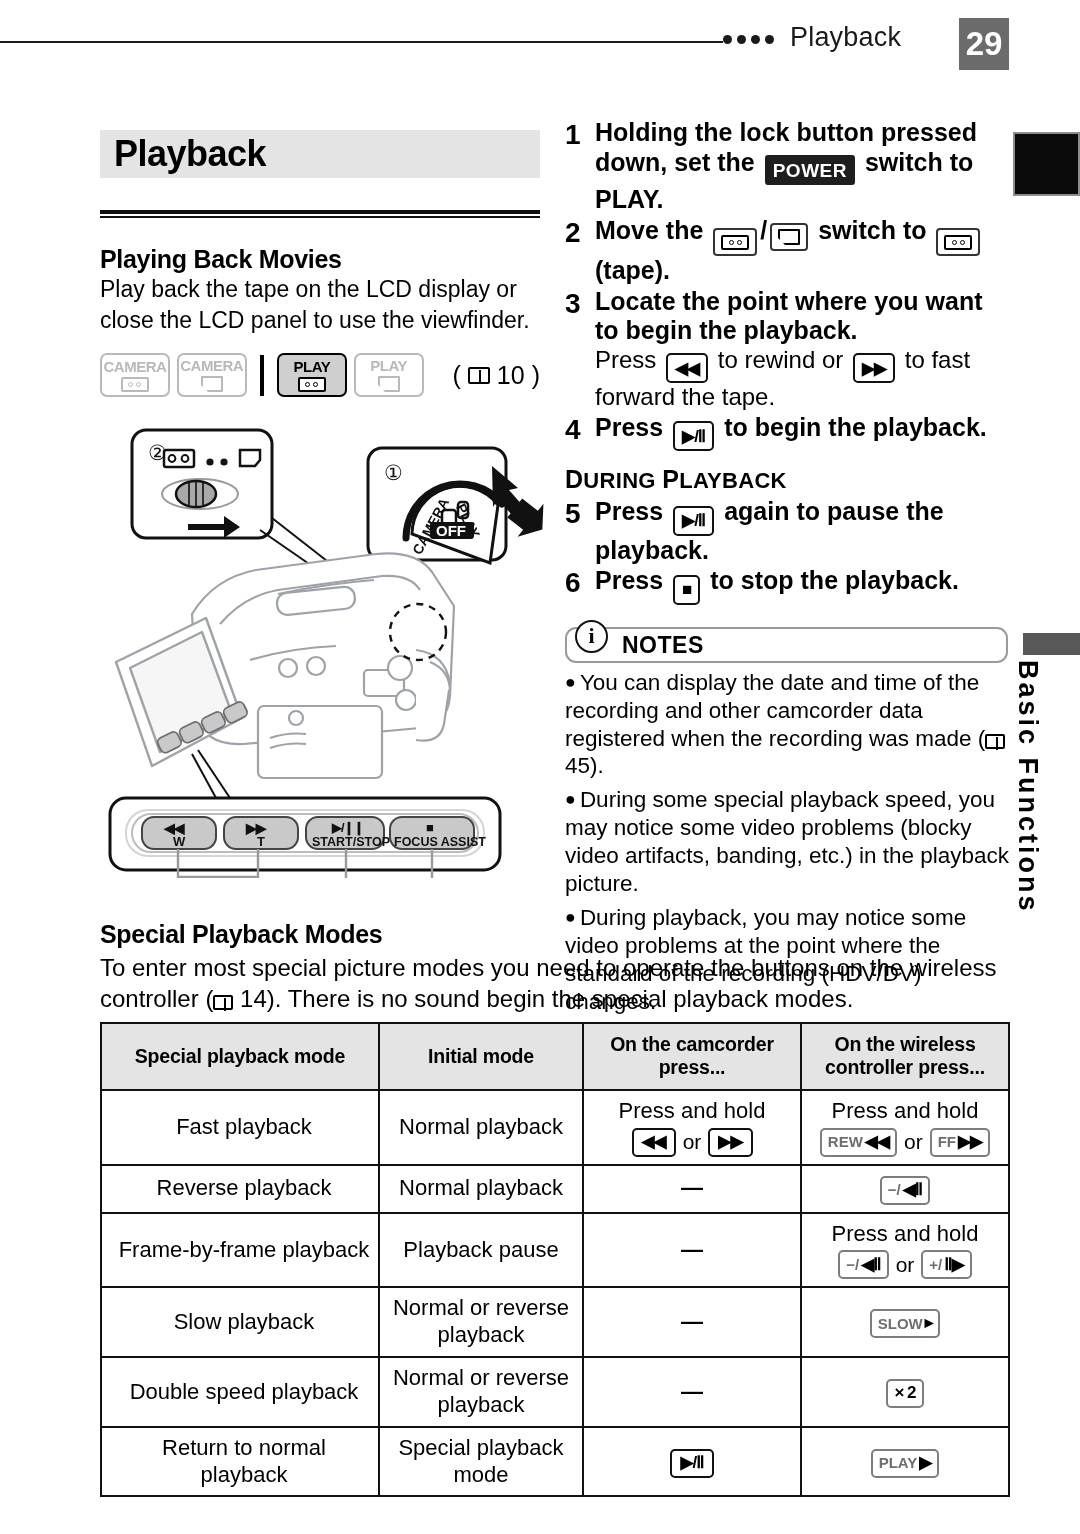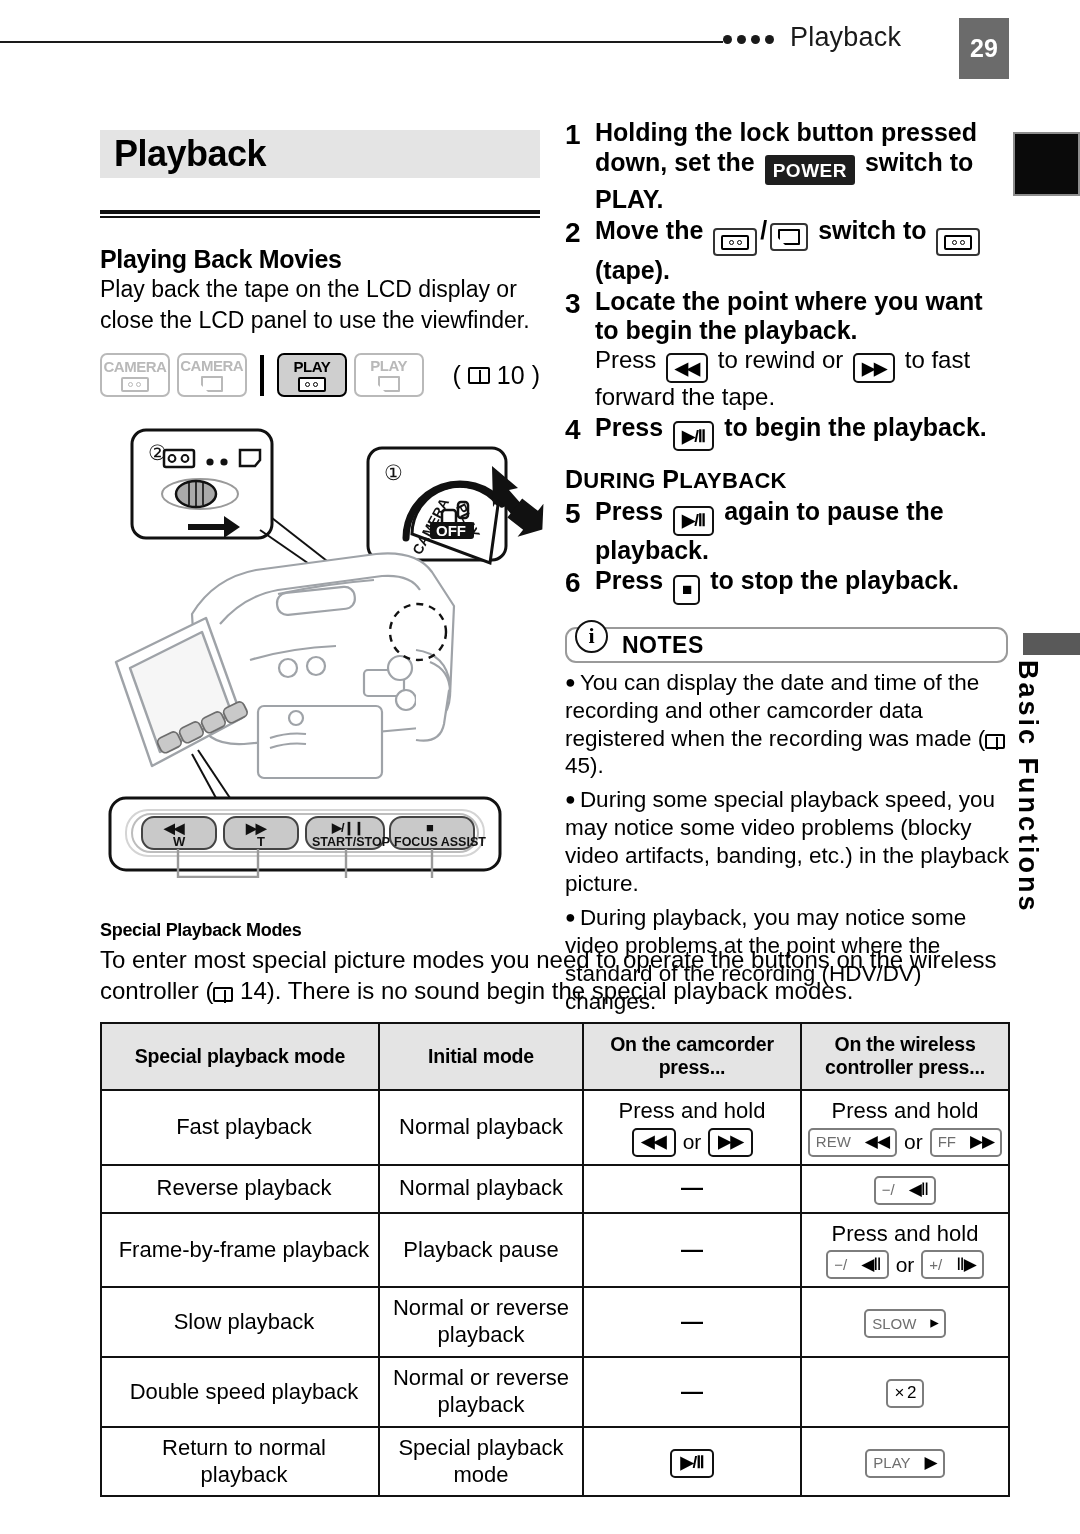--- a/index.html
+++ b/index.html
@@ -17,22 +17,22 @@
   .header-rule {
     position: absolute; left: 0; top: 19px; width: 723px; height: 2px; background: #1a1a1a;
   }
   .header-dots { position: absolute; left: 723px; top: 13px; display: flex; gap: 5px; align-items: center; }
   .header-dots i { width: 9px; height: 9px; border-radius: 50%; background: #1a1a1a; display: block; }
   .header-title {
     position: absolute; left: 790px; top: 0px;
     font-size: 27px; letter-spacing: .2px; color: #1a1a1a;
   }
   .page-num-box {
-    position: absolute; left: 959px; top: -4px; width: 50px; height: 61px;
-    background: #6b6b6b; color: #fff; font-size: 25px; font-weight: bold;
+    position: absolute; left: 959px; top: -4px; width: 50px; height: 52px;
+    background: #6b6b6b; color: #fff; font-size: 33px; font-weight: bold;
     display: flex; align-items: center; justify-content: center;
   }
   .edge-tab-top {
     position: absolute; left: 1013px; top: 132px; width: 67px; height: 64px;
     background: #0a0a0a; border: 2px solid #8d8d8d;
   }
   .edge-tab-side {
     position: absolute; left: 1023px; top: 633px; width: 57px; height: 22px;
     background: #595959;
   }
@@ -124,44 +124,44 @@
     background: #fff; font-size: 22px; font-weight: bold; font-family: "Liberation Serif", serif;
   }
   .notes-label {
     position: absolute; left: 55px; top: 3px; font-size: 23px; font-weight: bold; letter-spacing: .5px;
   }
   .note-item { font-size: 22.5px; line-height: 1.24; margin-top: 6px; }
   .note-item .bullet { font-size: 18px; vertical-align: 2px; margin-right: 4px; }
 
   
   .spm { position: absolute; left: 100px; top: 920px; width: 908px; }
-  .spm h2 { font-size: 18px; font-weight: bold; letter-spacing: -.3px; }
+  .spm h2 { font-size: 25px; font-weight: bold; letter-spacing: -.3px; }
   .spm p { font-size: 24px; line-height: 1.3; margin-top: 3px; }
 
   
   table.modes {
     position: absolute; left: 100px; top: 1022px; width: 908px;
     border-collapse: collapse; table-layout: fixed;
   }
   table.modes th, table.modes td {
     border: 2px solid #111; text-align: center; vertical-align: middle;
   }
   table.modes thead th {
     background: #e4e4e4; font-size: 19.5px; font-weight: bold; line-height: 1.2;
     padding: 9px 4px; letter-spacing: -.2px;
   }
   table.modes td { font-size: 22px; padding: 7px 6px; line-height: 1.22; }
   table.modes td.c1 { text-align: center; padding-left: 14px; }
   .col1 { width: 278px; } .col2 { width: 204px; } .col3 { width: 218px; } .col4 { width: 208px; }
   .dash { font-size: 25px; font-weight: bold; }
   .btn-line { margin-top: 3px; display: flex; align-items: center; justify-content: center; gap: 7px; font-size: 21px; }
   .ctrlkey {
-    display: inline-flex; align-items: center; justify-content: center; gap: 14px;
+    display: inline-flex; align-items: center; justify-content: center; gap: 2px;
     border: 2px solid #7d7d7d; border-radius: 5px; background: #fff;
-    padding: 2px 6px; height: 29px; font-size: 15px; font-weight: normal; color: #6e6e6e;
+    padding: 2px 6px; height: 29px; font-size: 15px; font-weight: bold; color: #6e6e6e;
   }
   .ctrlkey .blk { color: #000; font-size: 17px; letter-spacing: -1px; }
   .camkey {
     display: inline-flex; align-items: center; justify-content: center;
     border: 2px solid #111; border-radius: 5px; background: #fff;
     padding: 2px 8px; height: 29px; font-size: 17px; font-weight: bold; letter-spacing: -1px;
   }
 </style>
 </head>
 <body>

